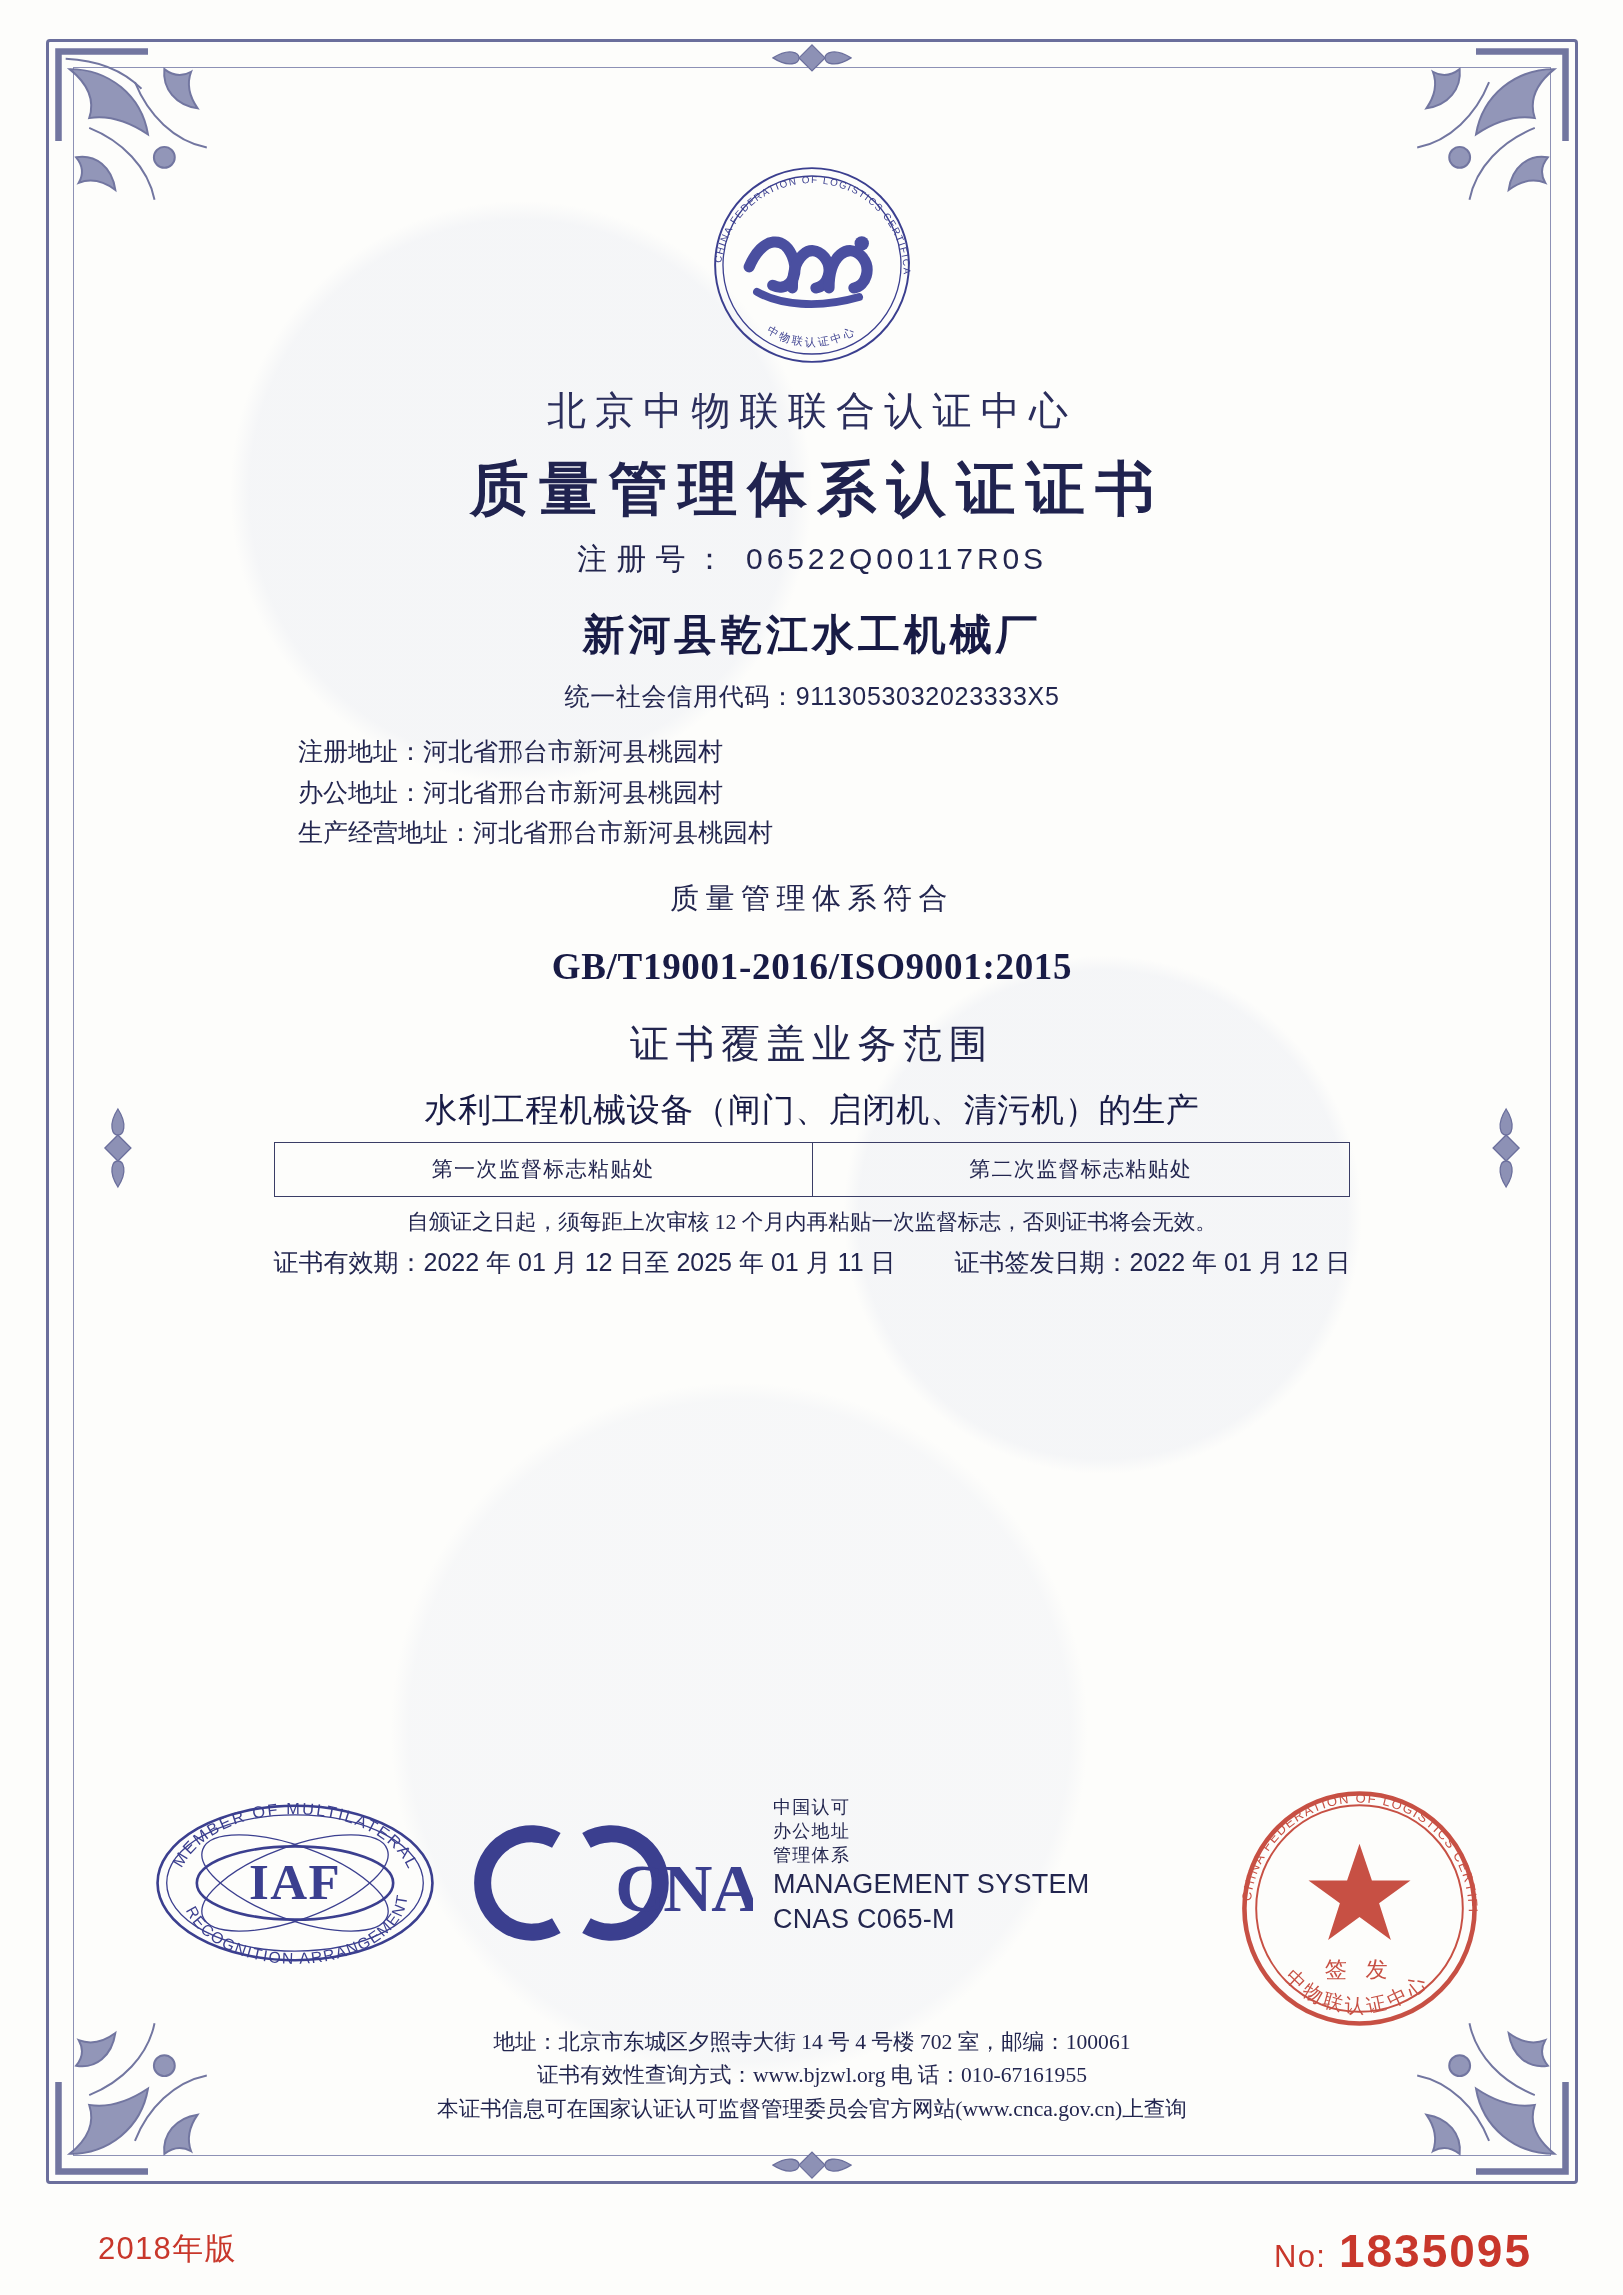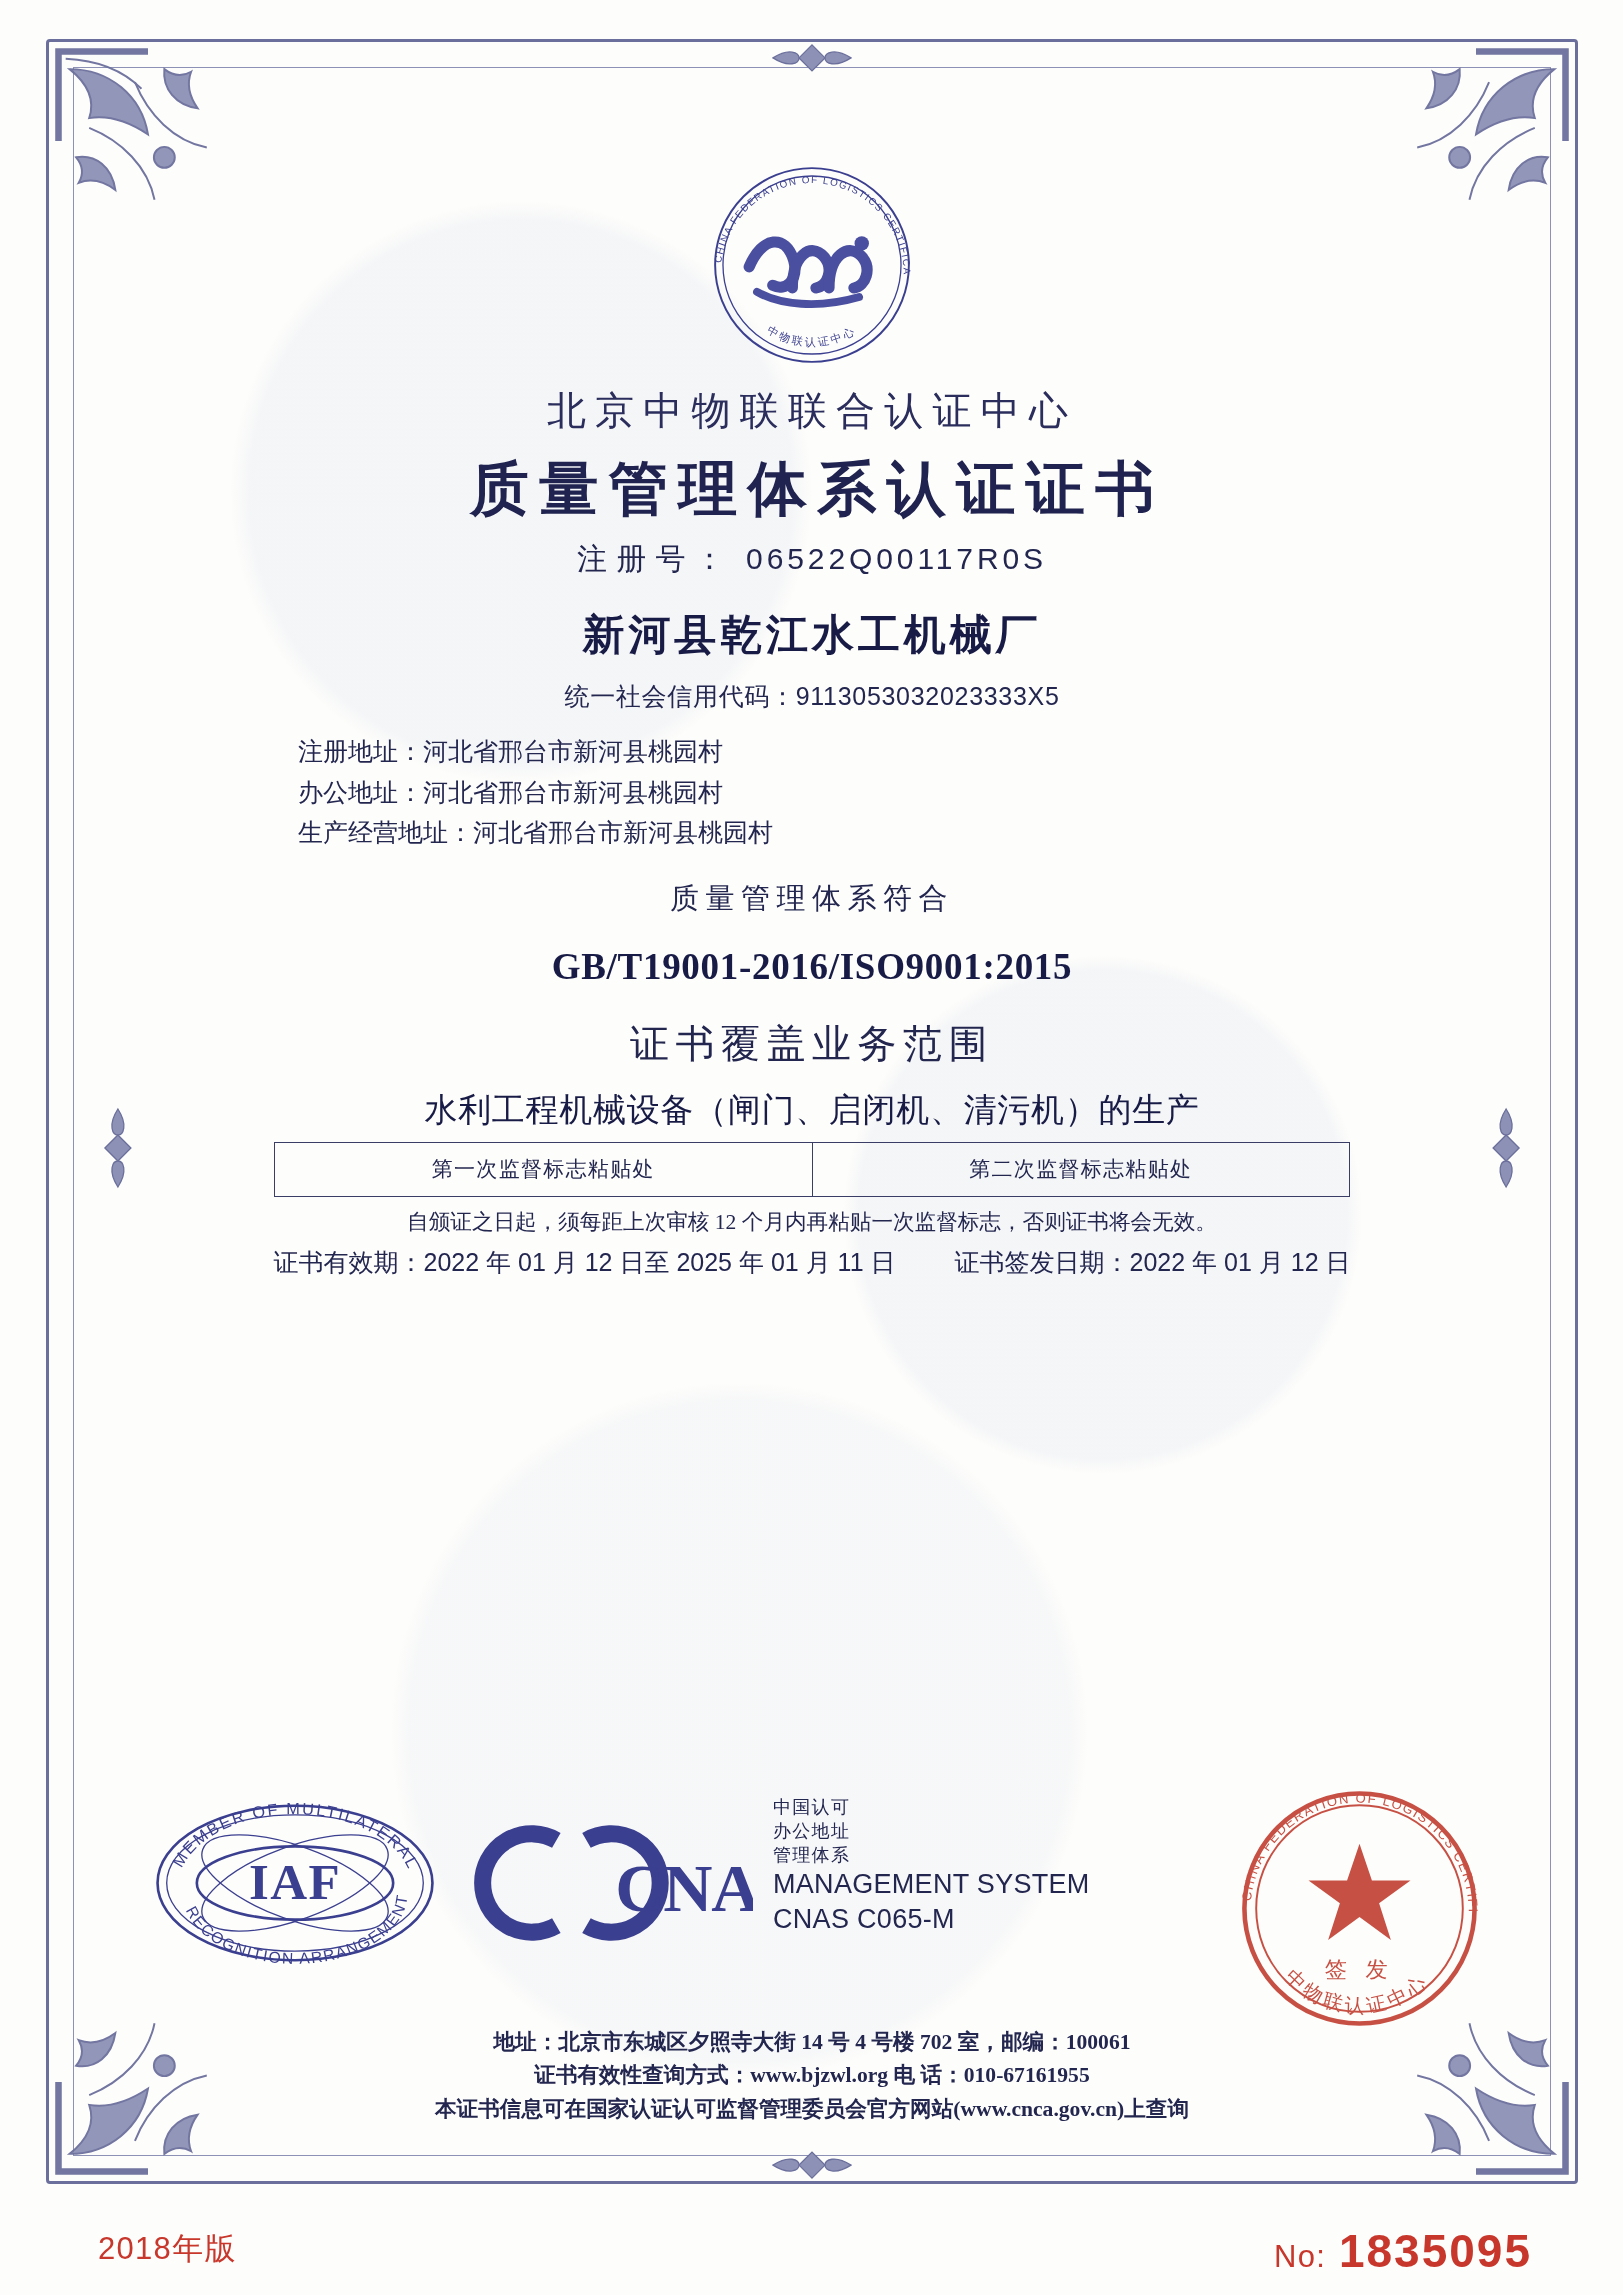--- a/index.html
+++ b/index.html
@@ -259,21 +259,20 @@
     right: 118px;
     top: 2026px;
     text-align: center;
     color: #23264f;
   }
   .footer-line {
     font-size: 21.6px;
     line-height: 1.55;
     font-family: "Liberation Serif", serif;
     white-space: nowrap;
-    font-weight: bold;
   }
 
   
   .edition {
     position: absolute;
     left: 98px;
     bottom: 25px;
     font-size: 31px;
     color: #c8372b;
     font-family: "Liberation Sans", sans-serif;

